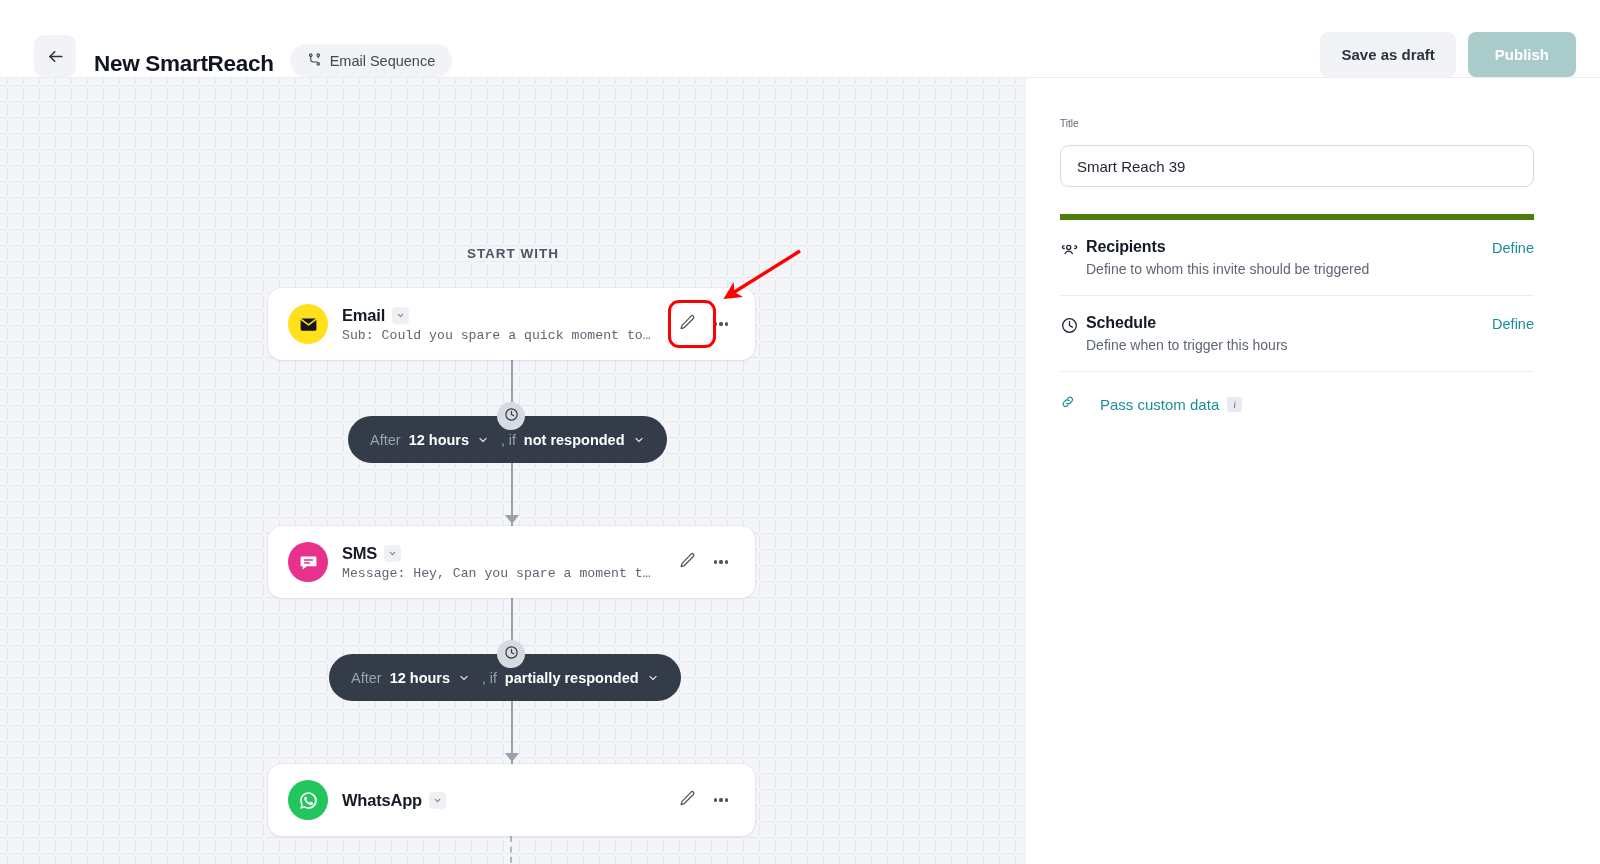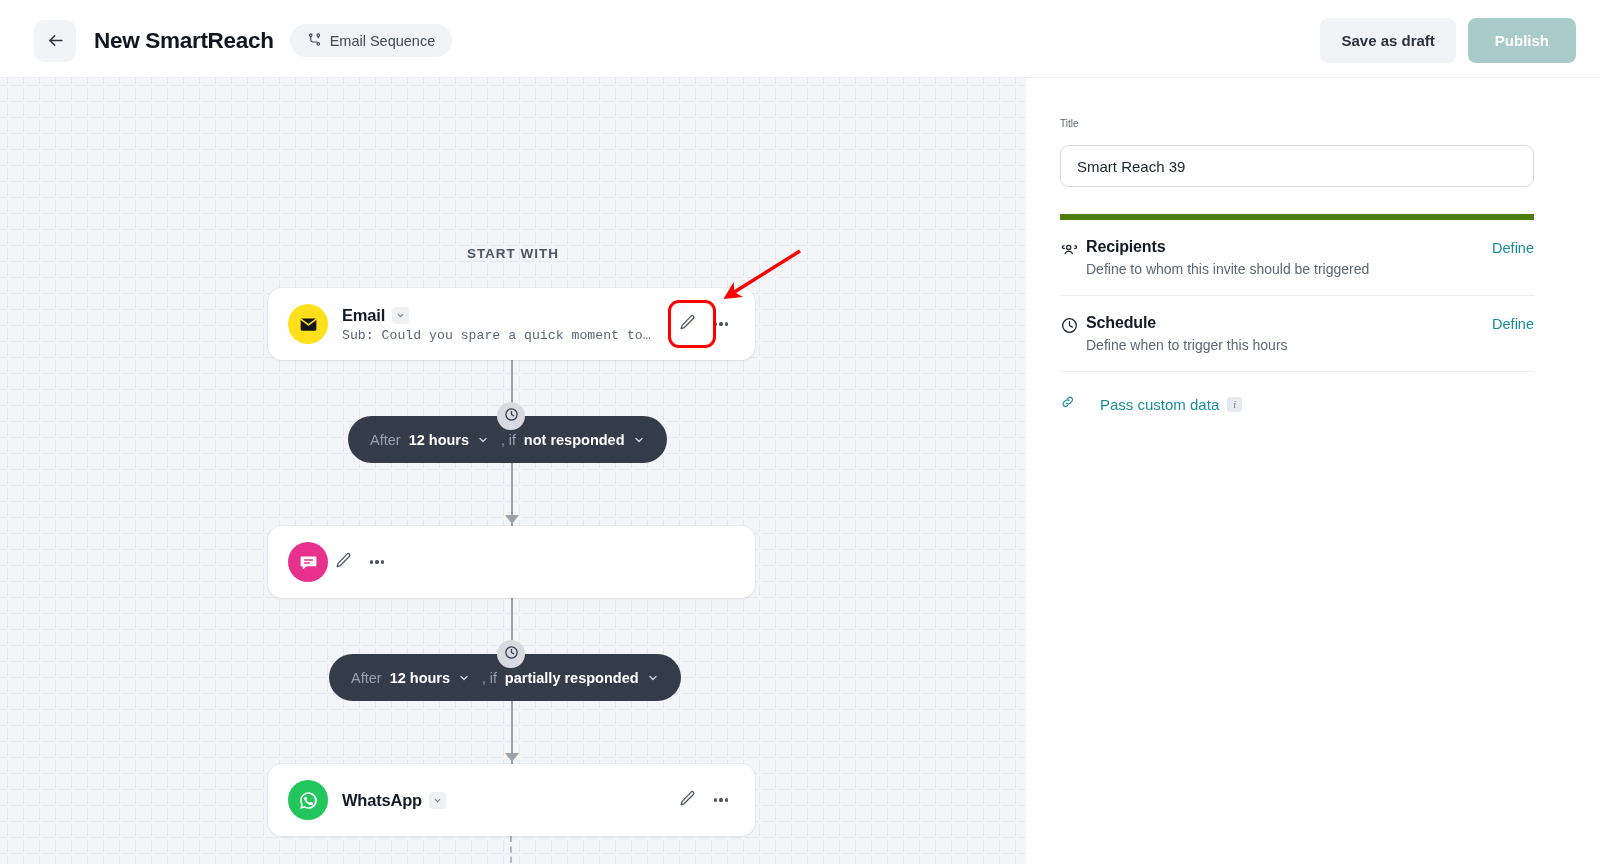--- a/index.html
+++ b/index.html
@@ -9,21 +9,21 @@
     background: #ffffff;
     overflow: hidden;
   }
   .app { position: relative; width: 1600px; height: 864px; display: flex; flex-direction: column; }
 
   
   .header {
     height: 78px; min-height: 78px;
     background: #ffffff;
     border-bottom: 1px solid #ebedf0;
-    display: flex; align-items: center;
+    display: flex; align-items: flex-end;
     padding: 4px 24px 0 34px;
     position: relative; z-index: 5;
   }
   .back-btn {
     width: 42px; height: 42px; border-radius: 10px;
     background: #f1f3f6;
     display: flex; align-items: center; justify-content: center;
     cursor: pointer; border: none; flex: 0 0 auto;
   }
   .back-btn svg { display: block; }
@@ -340,20 +340,31 @@
         </div>
 
         <div class="node node-sms">
           <div class="node-icon ic-sms">
             <svg width="21" height="21" viewBox="0 0 24 24" fill="#ffffff">
               <path d="M4 5.2h16a1 1 0 0 1 1 1v9.2a1 1 0 0 1-1 1H10l-4.6 3.6v-3.6H4a1 1 0 0 1-1-1V6.2a1 1 0 0 1 1-1Z"></path>
               <rect x="6.6" y="8.3" width="10.8" height="1.7" rx="0.85" fill="#e8318d"></rect>
               <rect x="6.6" y="11.8" width="7.2" height="1.7" rx="0.85" fill="#e8318d"></rect>
             </svg>
           </div>
+          <div class="node-text">
+            <div class="node-title-row">
+              <span class="node-title">SMS</span>
+              <span class="caret-chip">
+                <svg width="9" height="9" viewBox="0 0 24 24" fill="none" stroke="#7b838f" stroke-width="3" stroke-linecap="round" stroke-linejoin="round">
+                    <polyline points="6 9 12 15 18 9"></polyline>
+                  </svg>
+              </span>
+            </div>
+            <div class="node-sub">Message: Hey, Can you spare a moment t…</div>
+          </div>
           <div class="node-actions">
             <button class="icon-btn">
               <span>
                 <svg width="17" height="17" viewBox="0 0 24 24" fill="none" stroke="#4e5663" stroke-width="1.8" stroke-linecap="round" stroke-linejoin="round">
                   <path d="M17 3a2.3 2.3 0 0 1 3.3 3.3L7.5 19.1 3 20.5l1.4-4.5L17 3Z"></path>
                 </svg>
               </span>
             </button>
             <button class="more-btn">
               <i></i>

